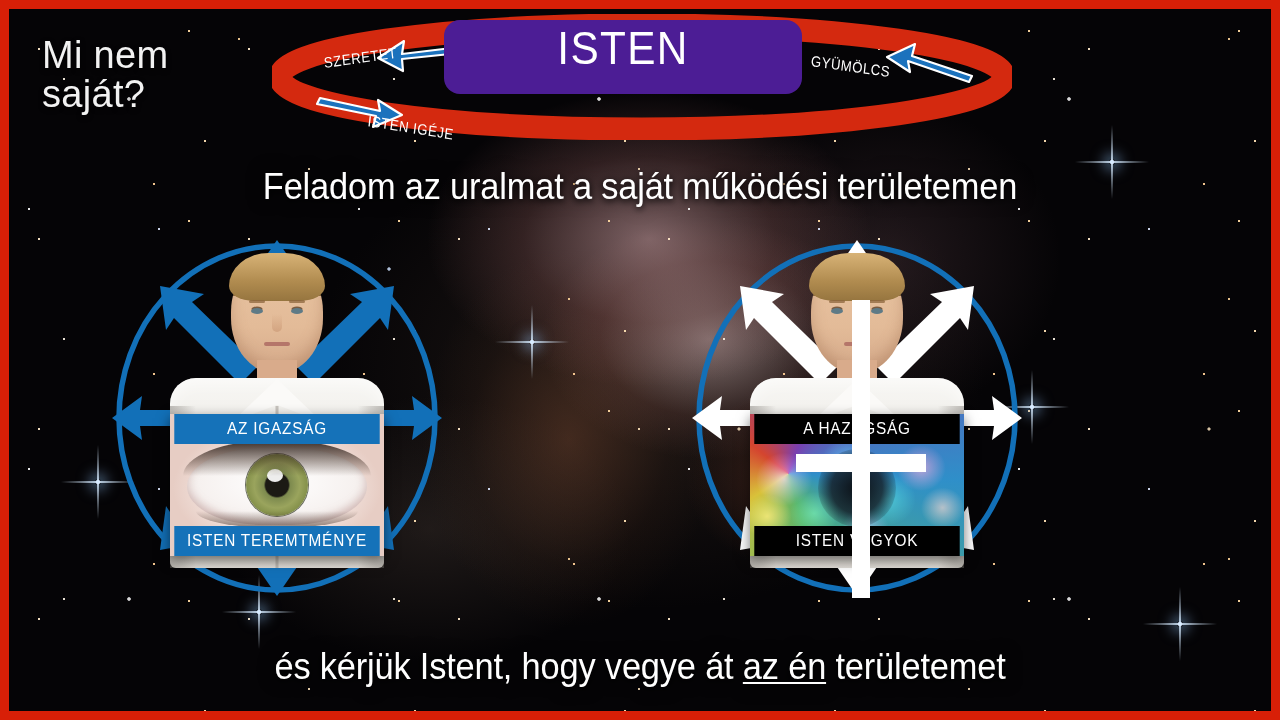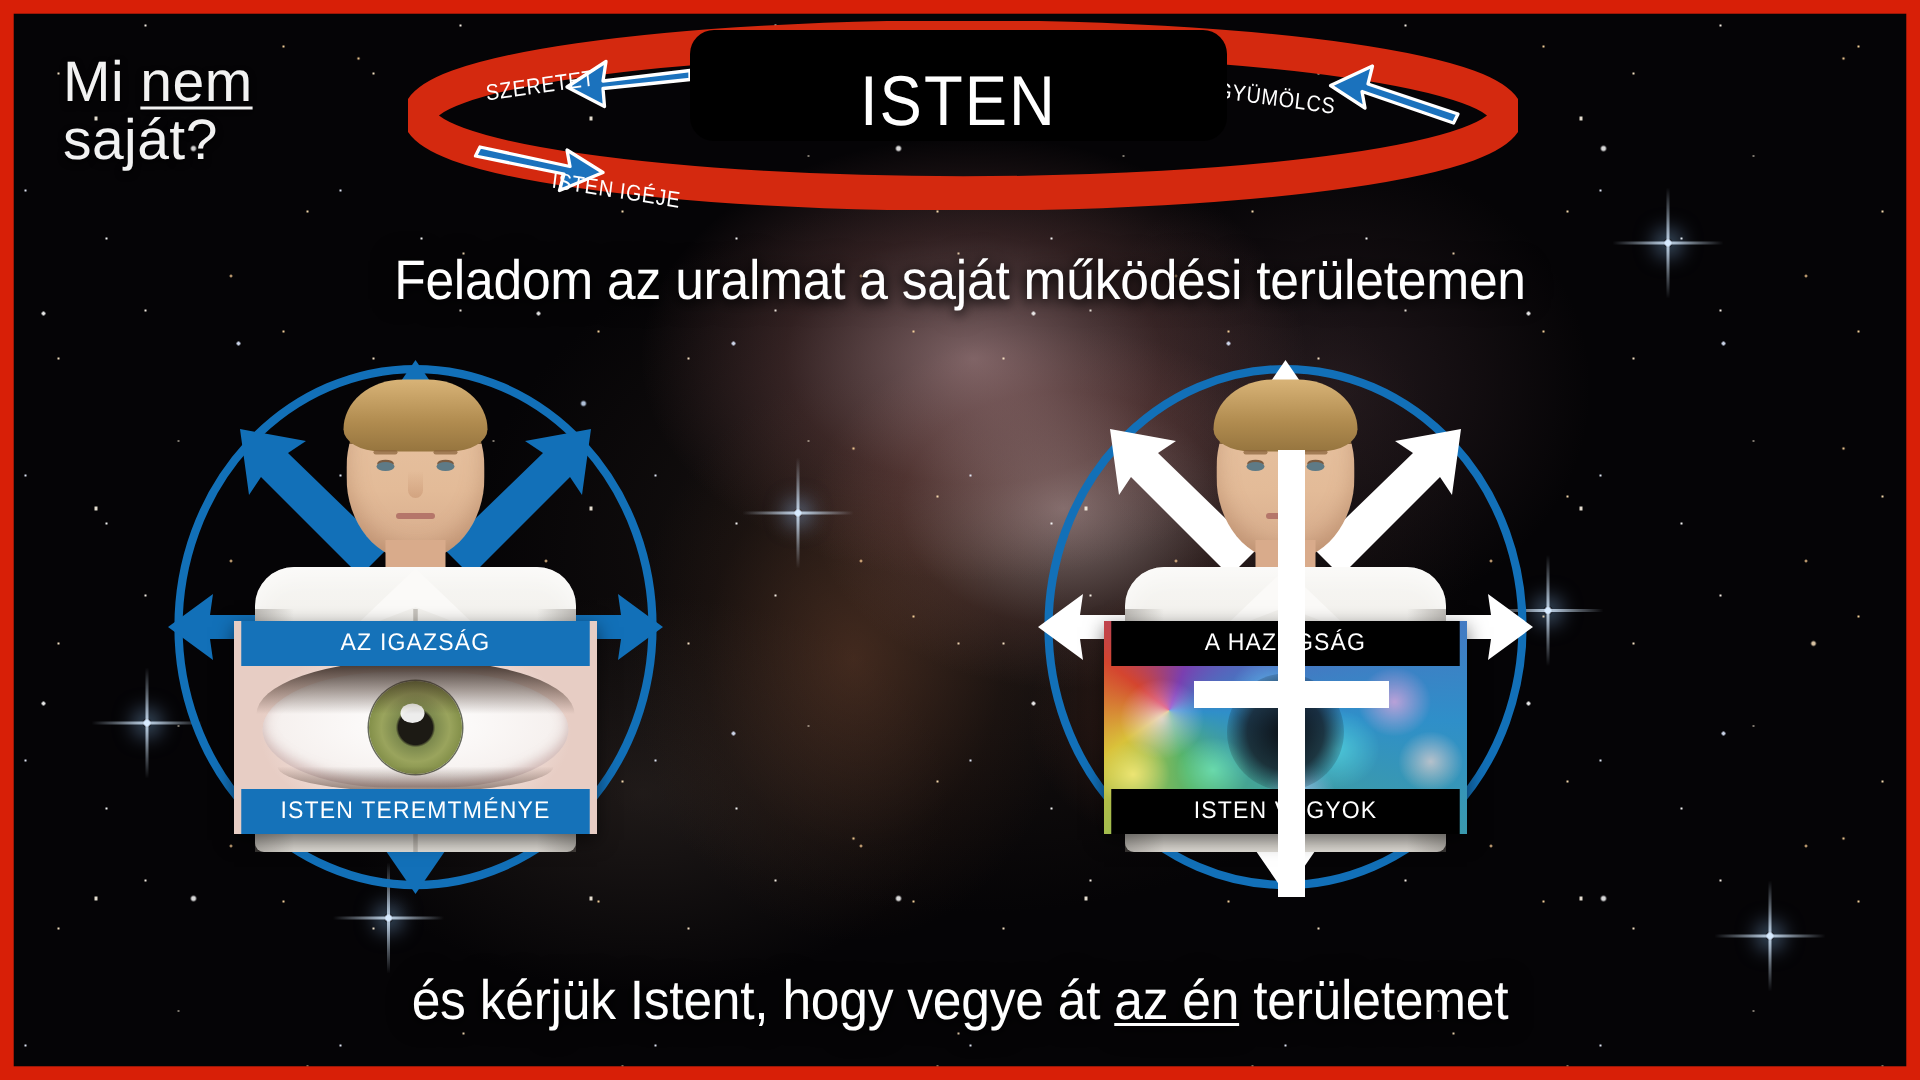--- a/index.html
+++ b/index.html
@@ -99,21 +99,21 @@
     position: absolute;
     left: 42px; top: 36px;
     color: #f2f2f2;
     font-size: 38px;
     line-height: 1.02;
     font-weight: 300;
     letter-spacing: .3px;
     text-shadow: 0 2px 5px rgba(0,0,0,.9);
   }
   #title-line1 { white-space: nowrap; }
-  #title-em { text-decoration: underline; text-underline-offset: 4px; text-decoration-thickness: 2px; }
+  #title-em { text-underline-offset: 4px; text-decoration-thickness: 2px; }
   #title-line2 { white-space: nowrap; }
 
   #headline {
     position: absolute;
     left: 0; right: 0; top: 166px;
     text-align: center;
     color: #ffffff;
     font-size: 37px;
     font-weight: 400;
     letter-spacing: -0.2px;
@@ -137,26 +137,26 @@
   
   #cycle {
     position: absolute;
     left: 272px; top: 14px;
     width: 740px; height: 126px;
   }
   #cycle svg { position: absolute; inset: 0; }
 
   #isten-box {
     position: absolute;
-    left: 188px; top: 6px;
+    left: 172px; top: 6px;
     width: 358px; height: 74px;
-    background: #000000;
+    background: #4c1d95;
     border-radius: 16px;
     display: flex;
-    align-items: flex-end;
+    align-items: flex-start;
     justify-content: center;
   }
   #isten-label {
     color: #ffffff;
     font-size: 47px;
     font-weight: 300;
     letter-spacing: 1.5px;
     transform: scaleX(0.9);
   }
 
@@ -263,21 +263,21 @@
   .shadow-l, .shadow-r {
     position: absolute; top: 150px; width: 26px; height: 162px;
   }
   .shadow-l { left: 0;  background: linear-gradient(90deg, rgba(120,115,108,.45), rgba(120,115,108,0)); }
   .shadow-r { right: 0; background: linear-gradient(270deg, rgba(120,115,108,.45), rgba(120,115,108,0)); }
 
   
   .card {
     position: absolute;
     left: 50%; top: 158px;
-    width: 242px; height: 142px;
+    width: 214px; height: 142px;
     transform: translateX(-50%);
     overflow: hidden;
     box-shadow: 0 4px 12px rgba(0,0,0,.55);
   }
   .card-banner {
     position: absolute; left: 0; right: 0;
     height: 30px;
     display: flex; align-items: center; justify-content: center;
     color: #ffffff;
     font-size: 16px;

